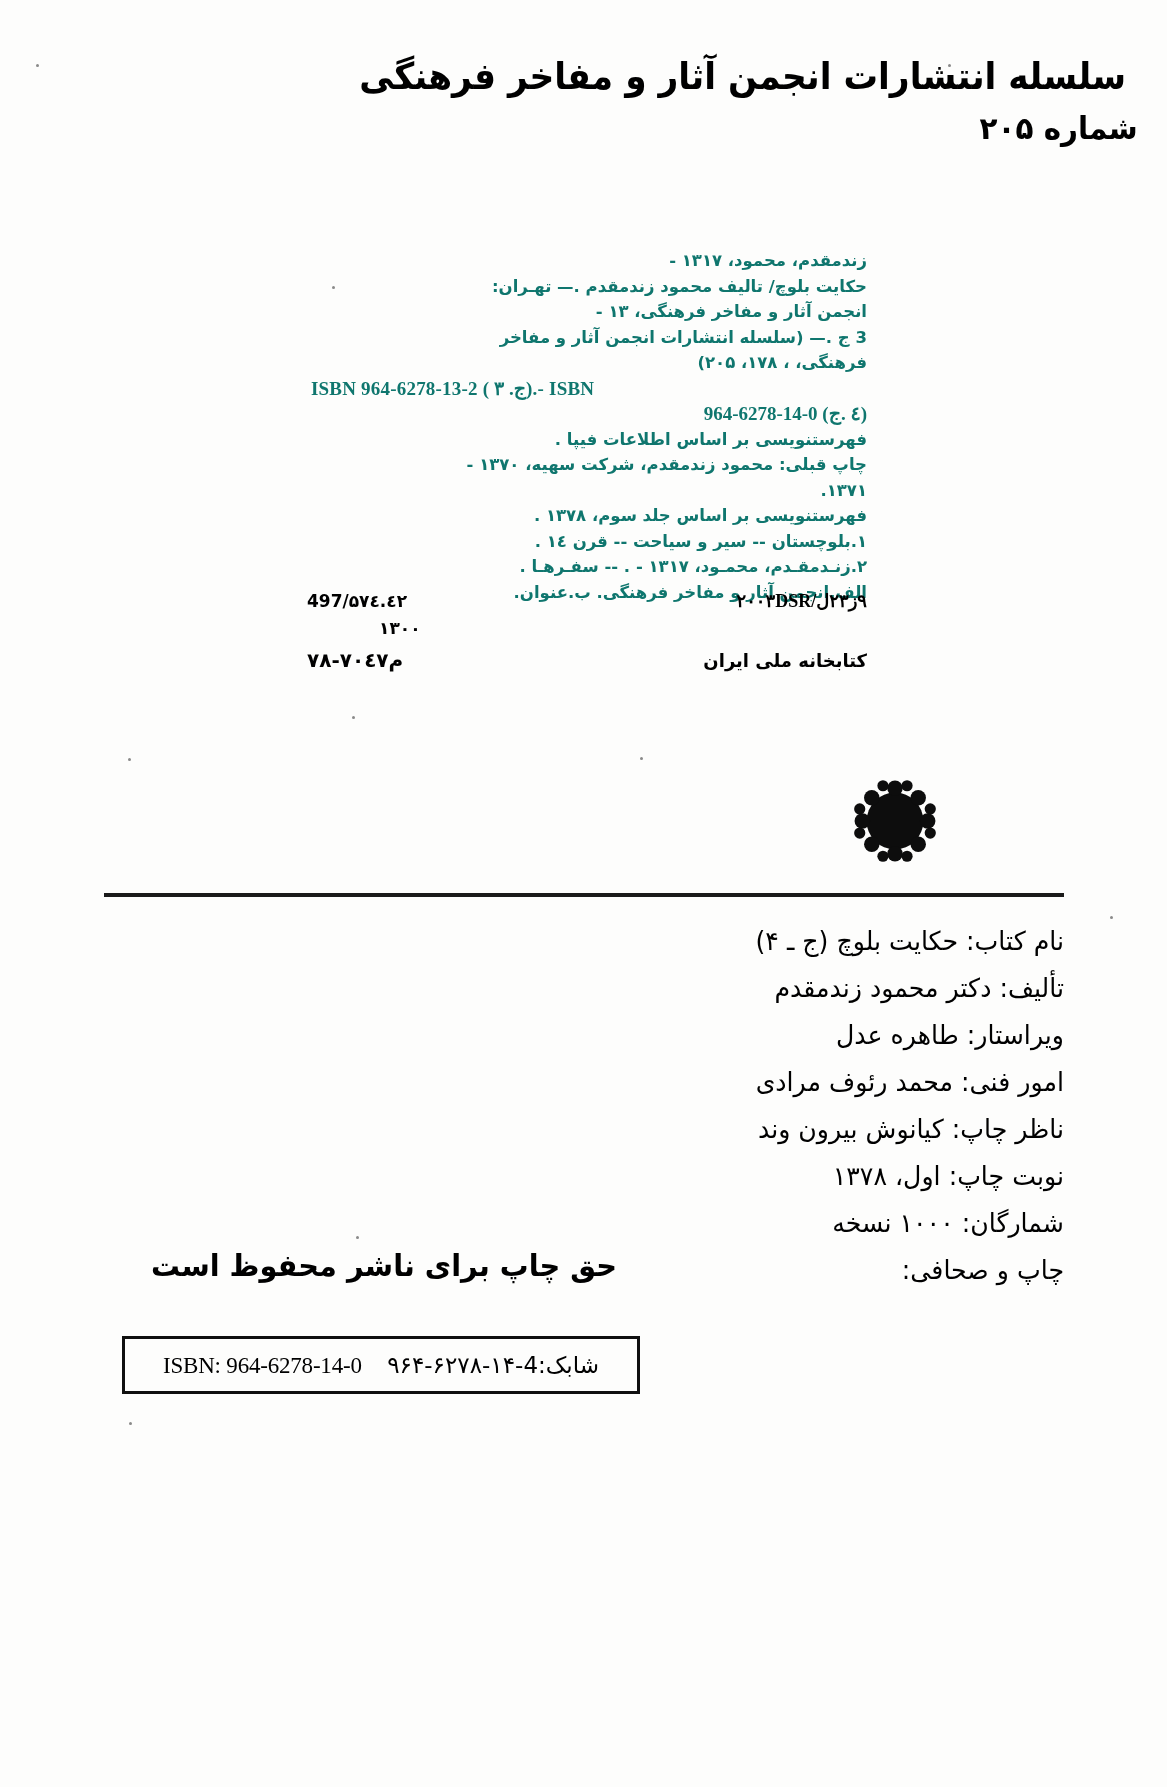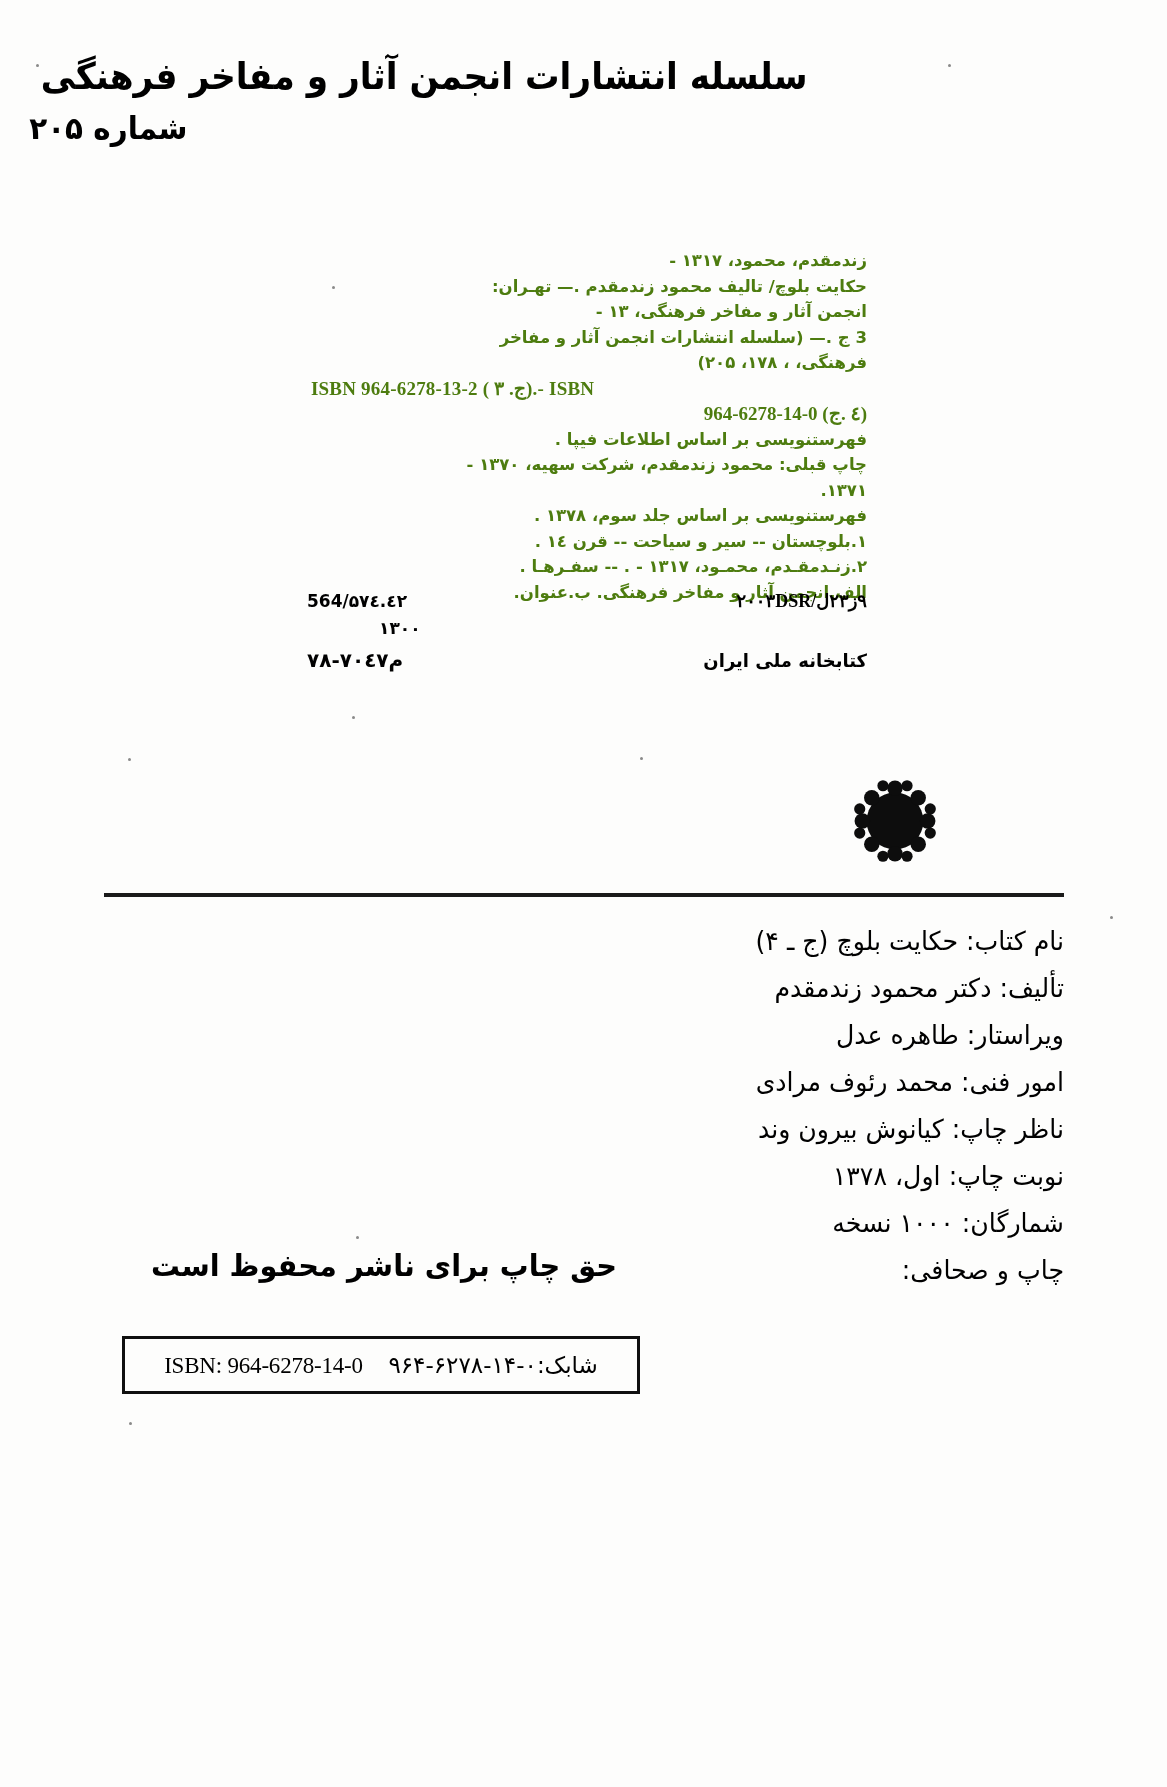--- a/index.html
+++ b/index.html
@@ -28,21 +28,21 @@
     border-radius: 50%;
     opacity: .55;
   }
 
   
   #series-header {
     position: absolute;
     top: 52px;
     left: 0;
     right: 0;
-    text-align: left;
+    text-align: right;
     direction: rtl;
   }
   #series-title {
     font-family: "DejaVu Sans", "Liberation Sans", sans-serif;
     font-size: 37px;
     font-weight: bold;
     letter-spacing: -1.5px;
     line-height: 1.35;
     transform: scaleX(0.93);
     white-space: nowrap;
@@ -60,21 +60,21 @@
   #cip-block {
     position: absolute;
     top: 248px;
     right: 300px;
     width: 560px;
     direction: rtl;
     font-family: "DejaVu Sans", "Liberation Sans", sans-serif;
     font-size: 16.5px;
     line-height: 25.5px;
     letter-spacing: -0.3px;
-    color: #4d7c0f;
+    color: #0f766e;
   }
   .cip-line {
     white-space: nowrap;
     font-weight: bold;
   }
   .ta-r { text-align: right; }
   .ta-l { text-align: right; }
   .ta-c { }
   .cip-latin {
     direction: ltr;
@@ -296,21 +296,21 @@
     <div class="cip-line ta-r mixed">۱.بلوچستان -- سیر و سیاحت -- قرن ۱٤ .</div>
 
     <div class="cip-line ta-r mixed">۲.زنـدمقـدم، محمـود، ۱۳۱۷ -  .  -- سفـرهـا .</div>
 
     <div class="cip-line ta-c mixed">الف.انجمن آثار و مفاخر فرهنگی. ب.عنوان.</div>
   </div>
 
   <div id="callno-row">
     <div class="row">
       <span id="callno-dsr">۹ز۲۳ل/۲۰۰۳DSR</span>
-      <span id="callno-dewey">564/۵۷٤.٤۲</span>
+      <span id="callno-dewey">497/۵۷٤.٤۲</span>
     </div>
     <div id="callno-sub">۱۳۰۰</div>
   </div>
 
   <div id="library-row">
     <span>کتابخانه ملی ایران</span>
     <span id="library-code">م۷۰٤۷-۷۸</span>
   </div>
 
   <div id="publisher-logo">
@@ -372,20 +372,20 @@
     <div class="colo-line">
       <span class="colo-label">چاپ و صحافی:</span>
       <span class="colo-value"></span>
     </div>
   </div>
 
   <div id="rights-notice">حق چاپ برای ناشر محفوظ است</div>
 
   <div id="isbn-box">
     <div id="isbn-inner">
-      <span id="isbn-fa">شابک:</span><span id="isbn-fa-num" style="font-family:'DejaVu Sans',sans-serif;font-size:23px;">۰-۱۴-۶۲۷۸-۹۶۴</span>
+      <span id="isbn-fa">شابک:</span><span id="isbn-fa-num" style="font-family:'DejaVu Sans',sans-serif;font-size:23px;">4-۱۴-۶۲۷۸-۹۶۴</span>
       <span style="display:inline-block;width:14px;"></span>
       <span id="isbn-en-label" style="font-family:Liberation Serif, serif;font-size:23px;">ISBN:</span>
       <span id="isbn-en">964-6278-14-0</span>
     </div>
   </div>
 
 </div>
 
 </body></html>

